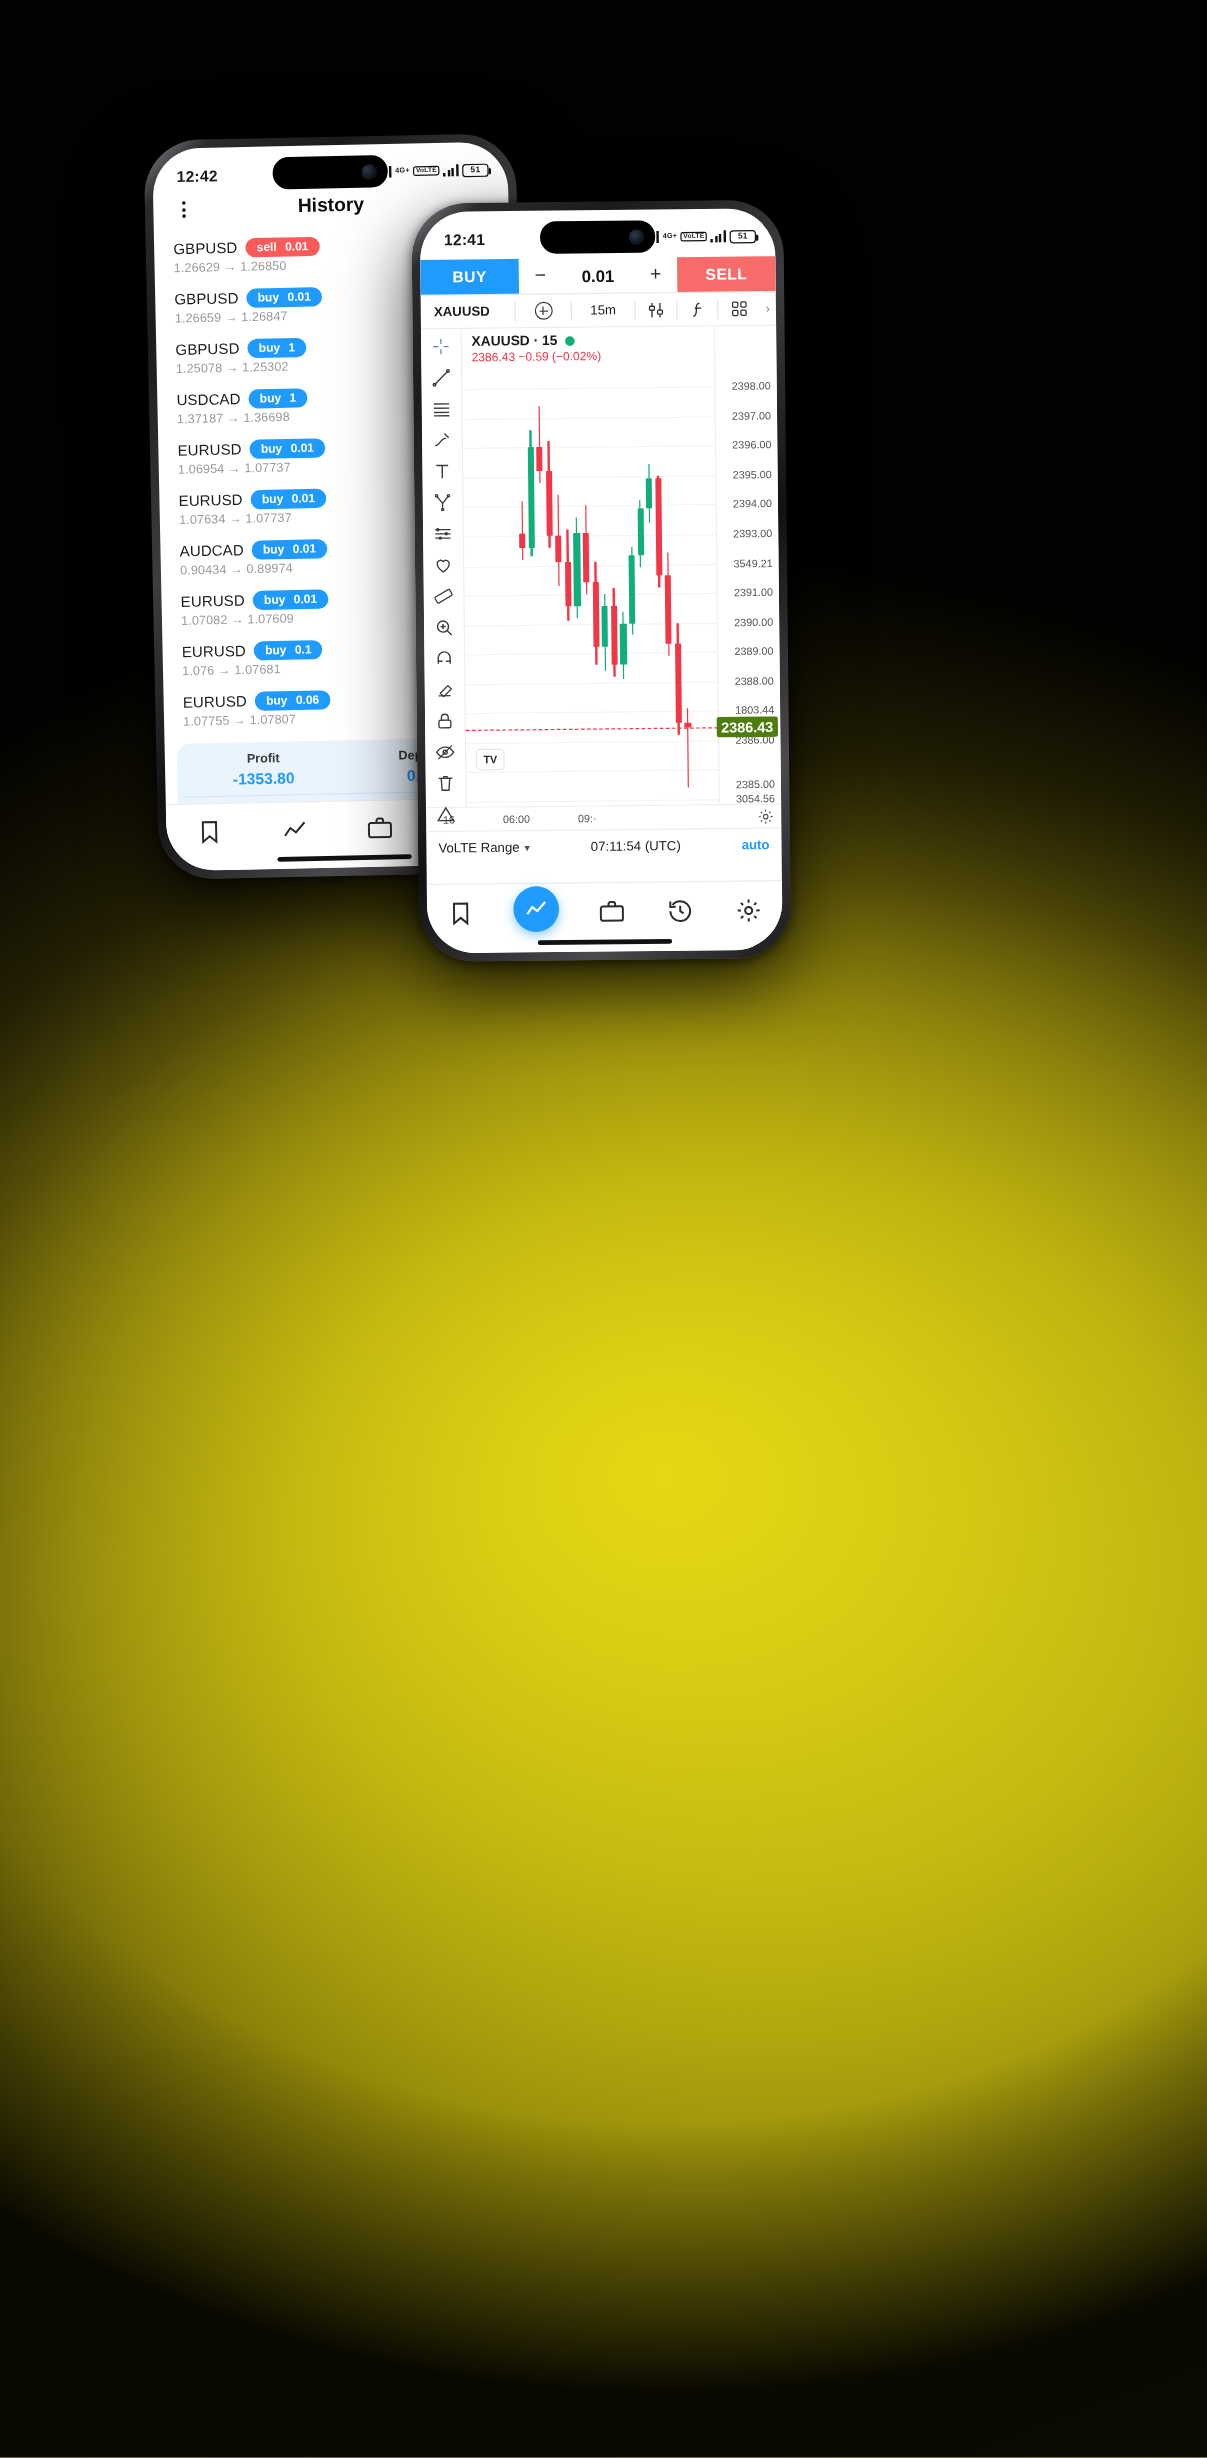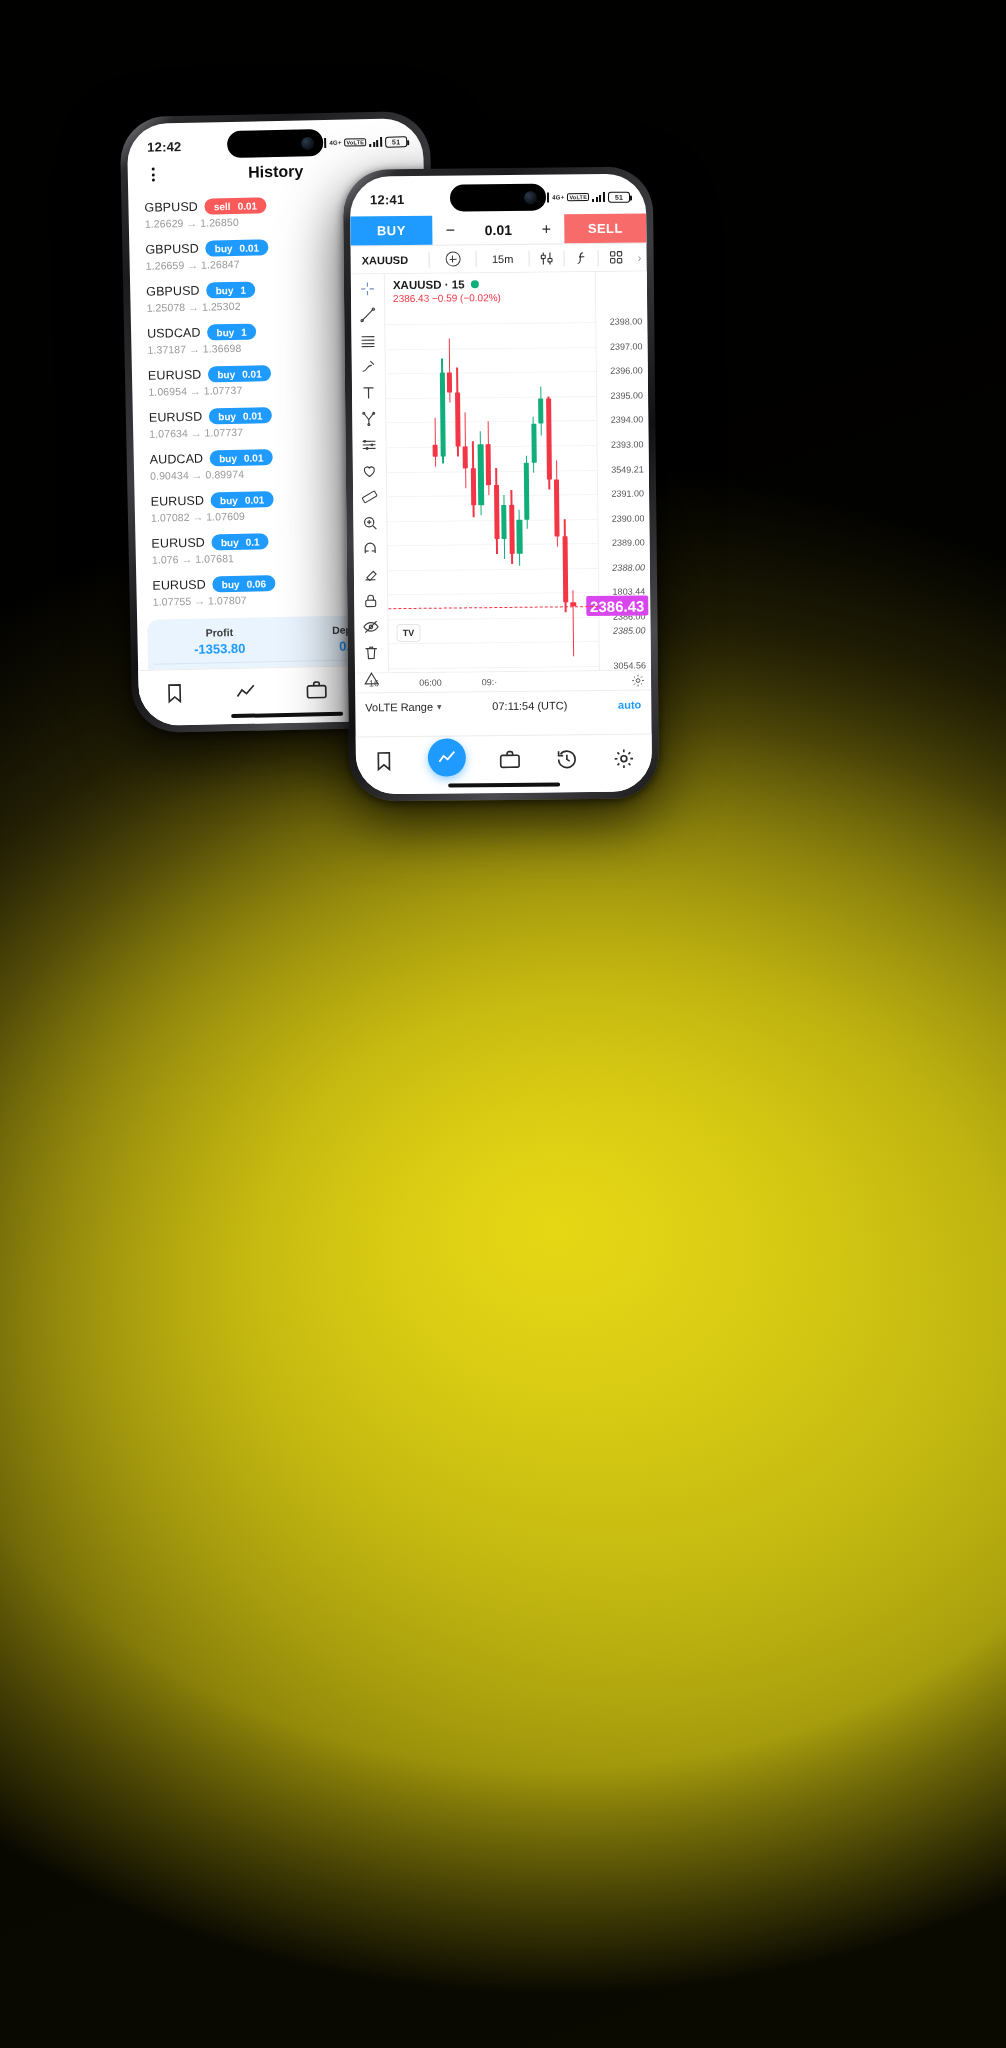--- a/index.html
+++ b/index.html
@@ -188,21 +188,21 @@
   .dt { width: 20px; height: 20px; color: #3b3b3b; display:flex; align-items:center; justify-content:center; }
   .dt svg { width: 17px; height: 17px; }
   .plot { flex: 1; position: relative; overflow: hidden; }
   .price-axis {
     flex: 0 0 52px; border-left: 1px solid #f0f0f0;
     position: relative; font-size: 9px; color: #555;
   }
   .pa-tick { position: absolute; right: 5px; transform: translateY(-50%); margin-left: 38px; }
   .pa-cur {
     position: absolute; right: 2px; transform: translateY(-50%);
-    background: #d946ef; color: #fff; font-size: 15px; font-weight: 600;
+    background: #4d7c0f; color: #fff; font-size: 12px; font-weight: 600;
     padding: 1.5px 4px; border-radius: 2px;
   }
   .gridline { position: absolute; left: 0; right: 0; height: 1px; background: #f4f4f4; }
   .chart-legend { position: absolute; left: 8px; top: 5px; z-index: 3; }
   .cl-title { font-size: 11.5px; font-weight: 600; color: #1b1b1b; display: flex; align-items: center; gap: 6px; }
   .cl-dot { width: 8px; height: 8px; border-radius: 50%; background: #0fae7a; }
   .cl-sub { font-size: 10px; color: #f23645; margin-top: 2px; }
   .tv-logo {
     position: absolute; left: 8px; bottom: 30px; z-index: 3;
     width: 24px; height: 18px; border-radius: 4px;
@@ -815,24 +815,24 @@
           <div class="pa-tick" style="top: 50.2759px;">2398.00</div>
           <div class="pa-tick" style="top: 74.8276px;">2397.00</div>
           <div class="pa-tick" style="top: 99.3793px;">2396.00</div>
           <div class="pa-tick" style="top: 123.931px;">2395.00</div>
           <div class="pa-tick" style="top: 148.483px;">2394.00</div>
           <div class="pa-tick" style="top: 173.034px;">2393.00</div>
           <div class="pa-tick" style="top: 197.586px;">3549.21</div>
           <div class="pa-tick" style="top: 222.138px;">2391.00</div>
           <div class="pa-tick" style="top: 246.69px;">2390.00</div>
           <div class="pa-tick" style="top: 271.241px;">2389.00</div>
-          <div class="pa-tick" style="top: 295.793px; font-style: italic;">2388.00</div>
+          <div class="pa-tick" style="top: 295.793px;">2388.00</div>
           <div class="pa-tick" style="top: 320.345px;">1803.44</div>
           <div class="pa-tick" style="top: 344.897px;">2386.00</div>
-          <div class="pa-tick" style="top: 359px; font-style: italic;">2385.00</div>
+          <div class="pa-tick" style="top: 382px;">2385.00</div>
           <div class="pa-tick" style="top: 394px;">3054.56</div>
           <div class="pa-cur" style="top: 334.339px;">2386.43</div>
         </div>
     </div>
 
     <div class="time-axis">
       <div class="ta-items" id="time-labels">
           <span>16</span>
           <span>06:00</span>
           <span>09:·</span>

